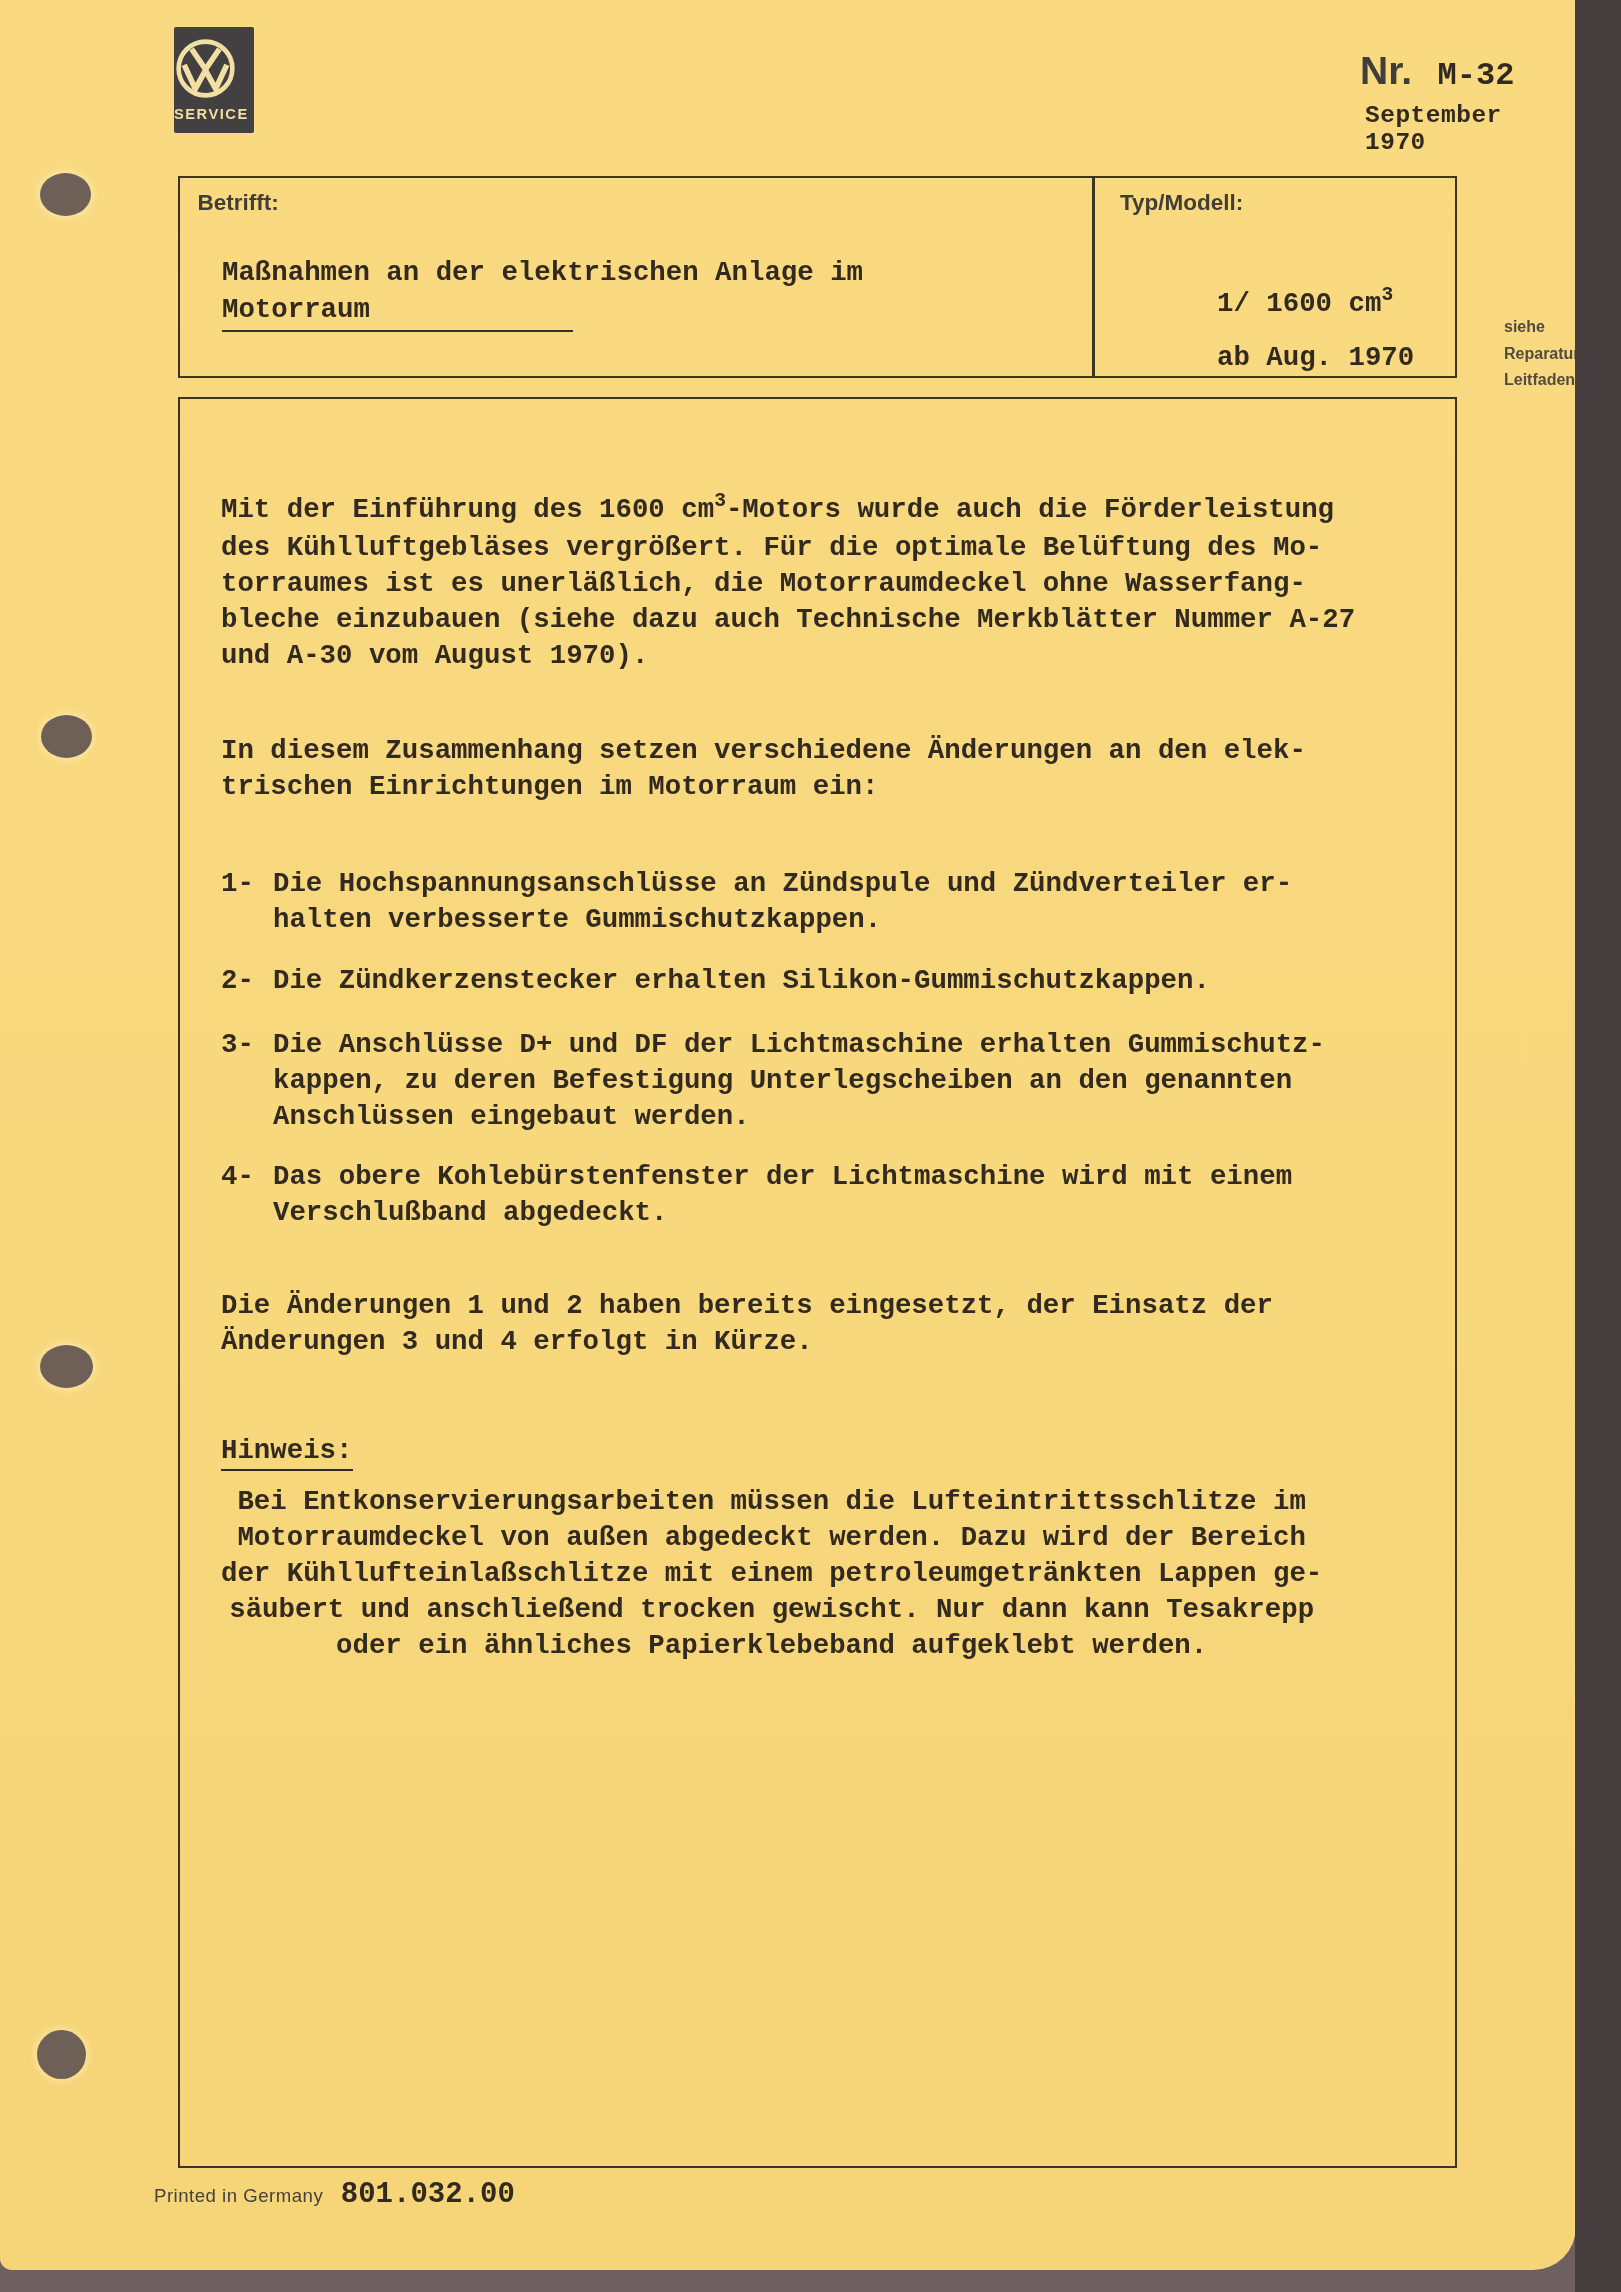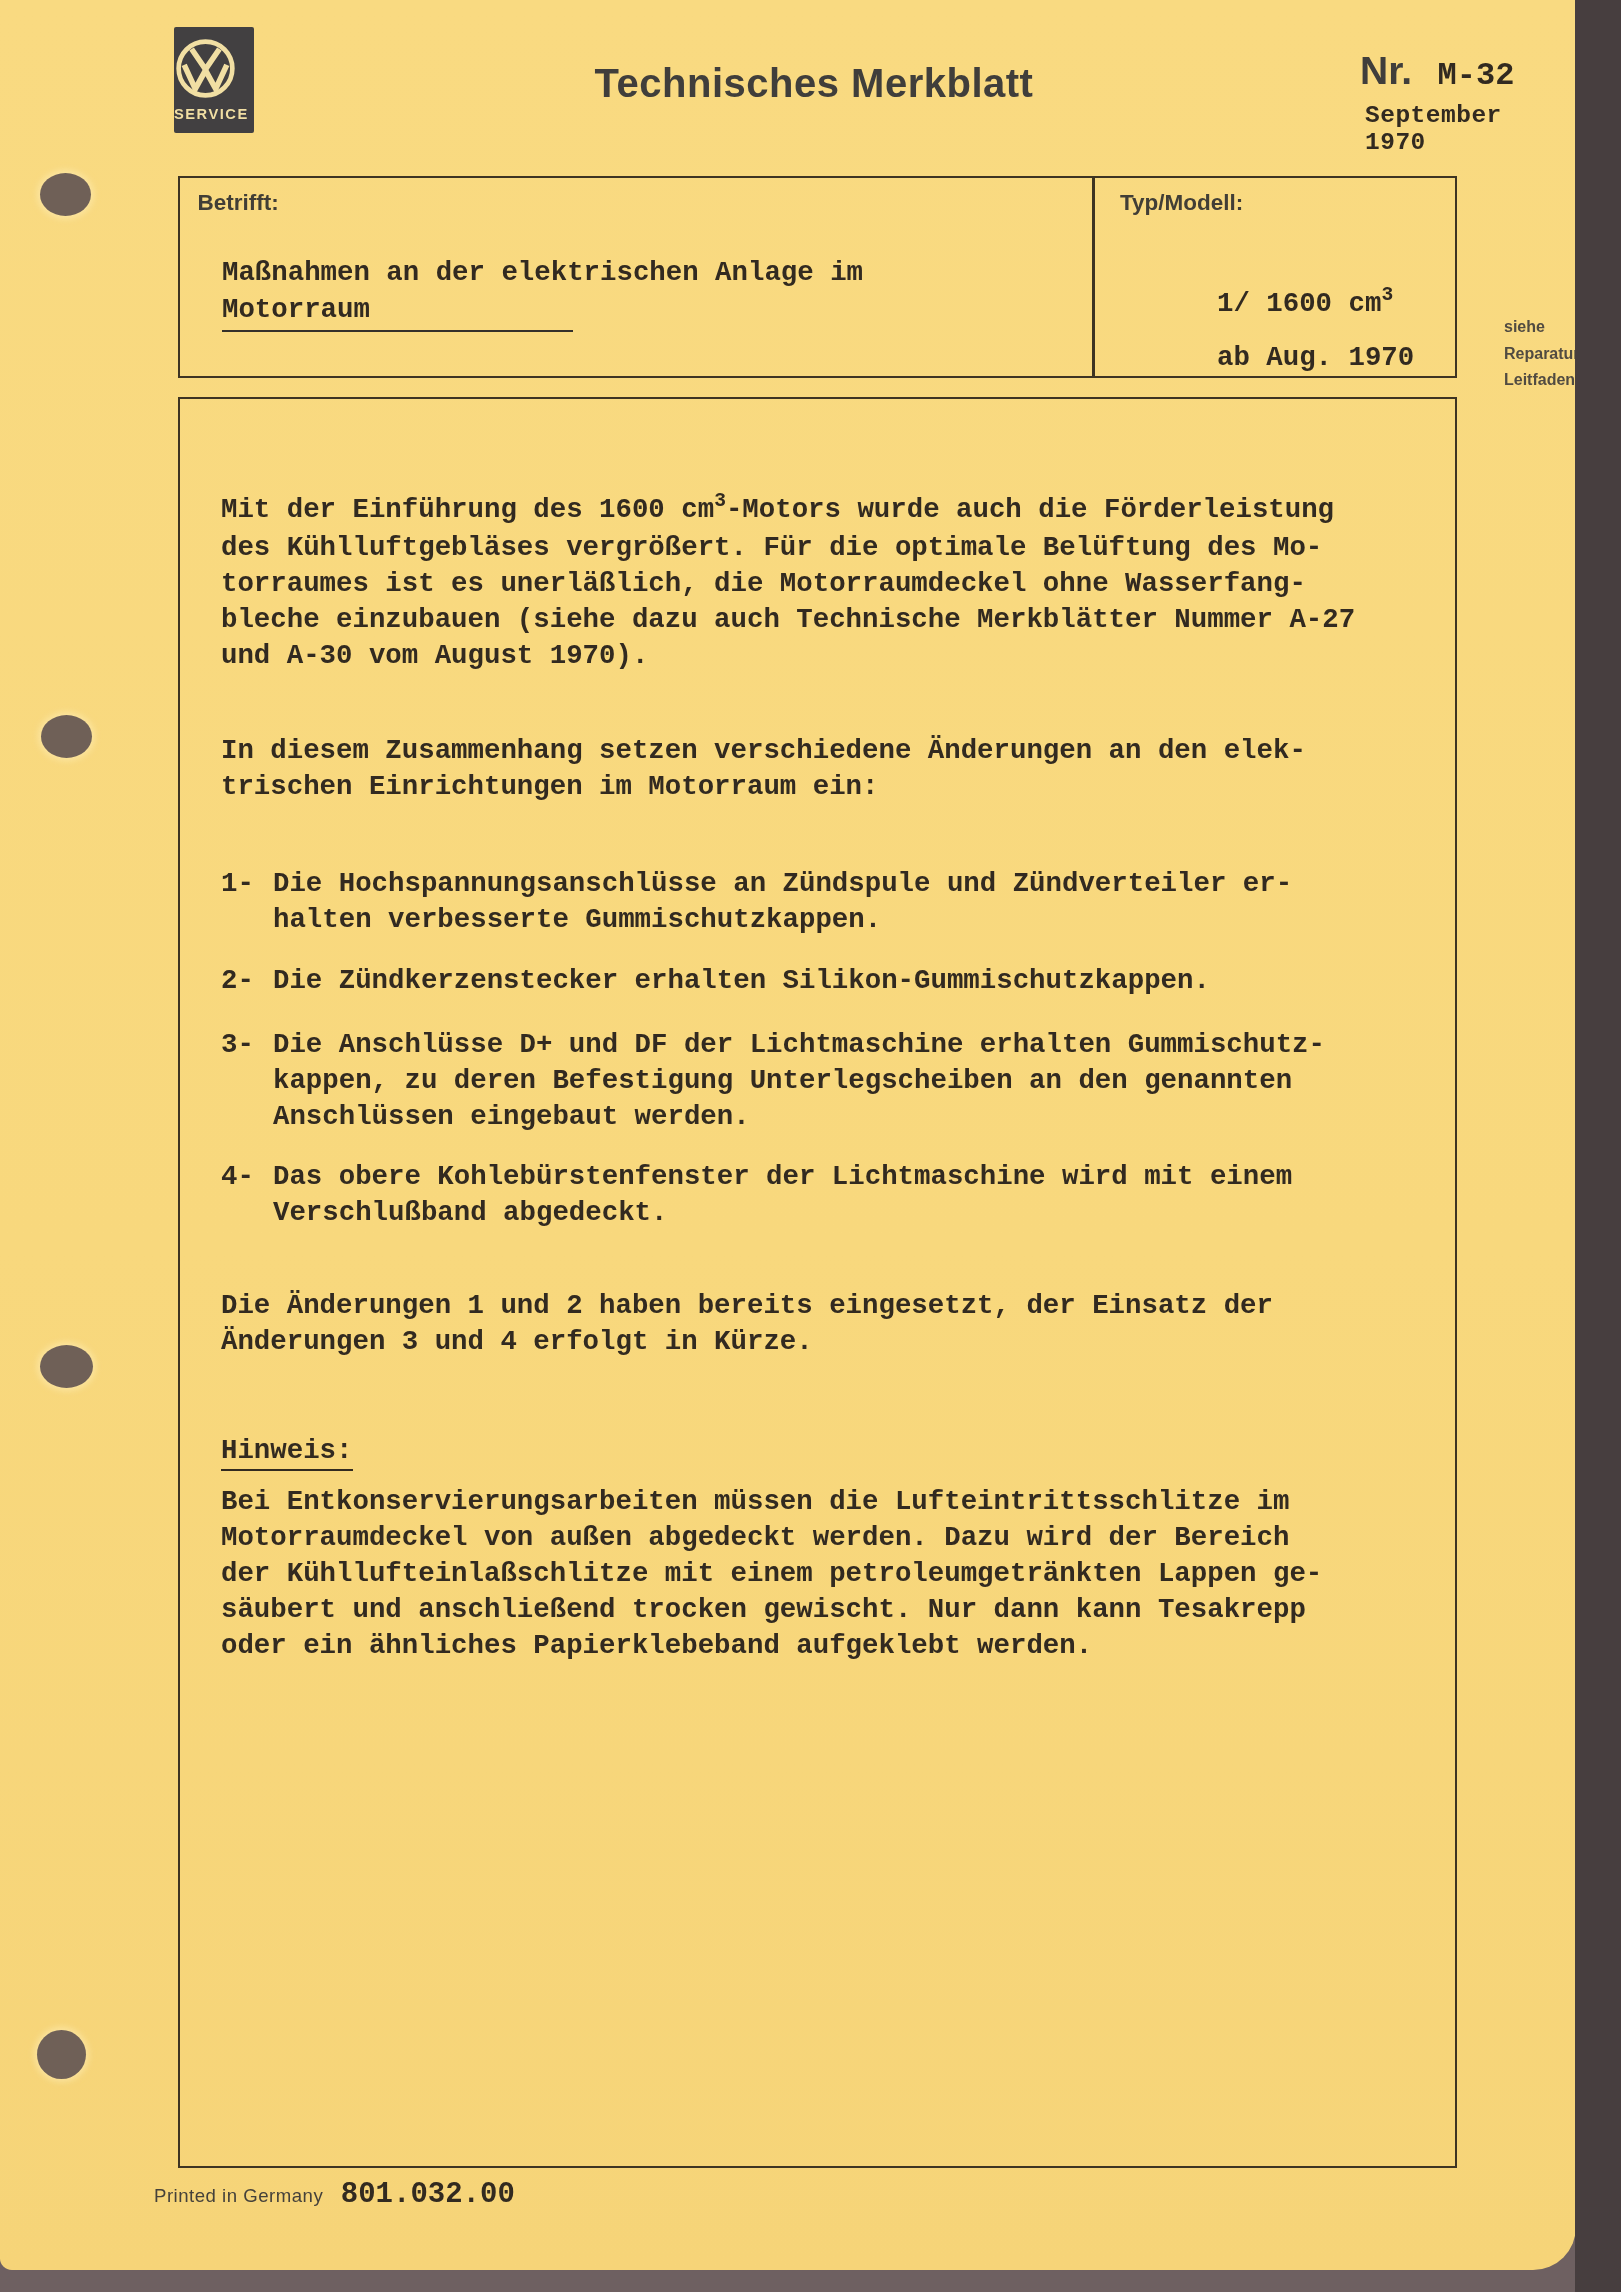--- a/index.html
+++ b/index.html
@@ -119,21 +119,20 @@
 
     <div class="badge">
       <svg width="63" height="63" viewBox="-34 -34 68 68">
         <circle cx="0" cy="0" r="29" fill="none" stroke="#f1dfa3" stroke-width="5"></circle>
         <polyline points="-15,-21 0,1 15,-21" fill="none" stroke="#f1dfa3" stroke-width="6"></polyline>
         <polyline points="-23,-4 -11,22 0,2 11,22 23,-4" fill="none" stroke="#f1dfa3" stroke-width="6"></polyline>
       </svg>
       <div class="badge-label">SERVICE</div>
     </div>
 
-    <h1 class="title">Technisches Merkblatt</h1>
 
     <div class="nr-line">
       <span class="nr-label">Nr.</span>
       <span class="mono nr-value">M-32</span>
     </div>
     <div class="date-line mono">September 1970</div>
 
     <div class="info-box">
       <div class="info-divider"></div>
       <div class="cell-label betrifft-label">Betrifft:</div>
@@ -182,21 +181,21 @@
       <span class="item-num">4-</span>
       <span class="item-text">Das obere Kohlebürstenfenster der Lichtmaschine wird mit einem
 Verschlußband abgedeckt.</span>
     </div>
 
     <div class="body-block" style="top:1288px;">Die Änderungen 1 und 2 haben bereits eingesetzt, der Einsatz der
 Änderungen 3 und 4 erfolgt in Kürze.</div>
 
     <div class="body-block" style="top:1433px;"><span class="hinweis-ul">Hinweis:</span></div>
 
-    <div class="body-block" style="top:1484px;">Bei Entkonservierungsarbeiten müssen die Lufteintrittsschlitze im
+    <div class="body-block" style="top:1484px;text-align:center;">Bei Entkonservierungsarbeiten müssen die Lufteintrittsschlitze im
 Motorraumdeckel von außen abgedeckt werden. Dazu wird der Bereich
 der Kühllufteinlaßschlitze mit einem petroleumgetränkten Lappen ge-
 säubert und anschließend trocken gewischt. Nur dann kann Tesakrepp
 oder ein ähnliches Papierklebeband aufgeklebt werden.</div>
 
     <div class="footer-line">
       <span class="printed">Printed in Germany</span>
       <span class="mono part-number">801.032.00</span>
     </div>
 

